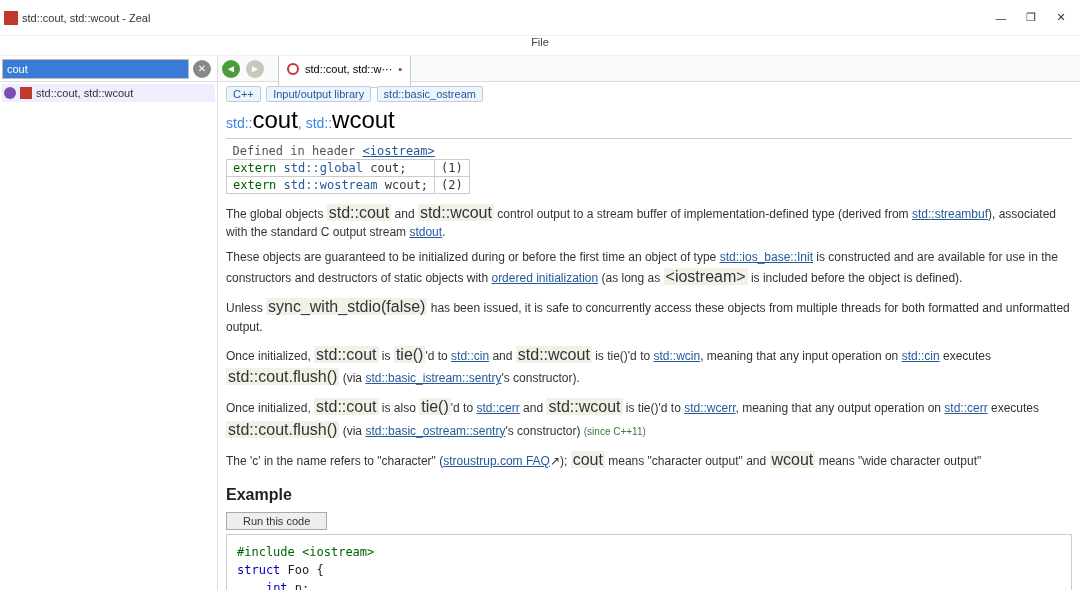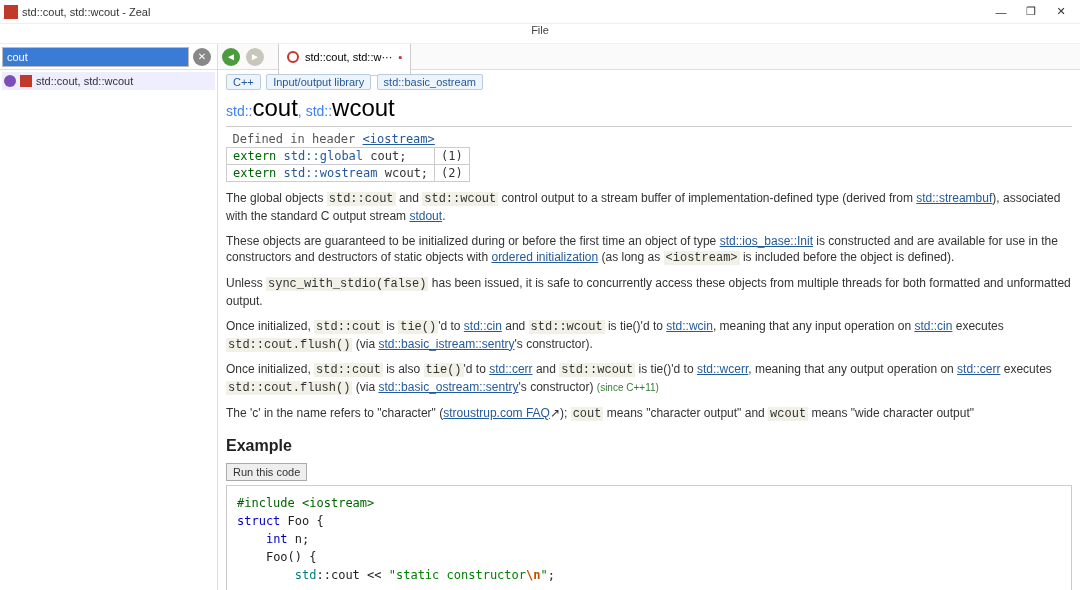--- a/index.html
+++ b/index.html
@@ -1,17 +1,17 @@
 <!DOCTYPE html>
 <html><head>
 <meta charset="utf-8">
 <style>
 * { margin:0; padding:0; box-sizing:border-box; }
 html,body { width:1080px; height:590px; font-family:"Segoe UI",Tahoma,sans-serif; font-size:11px; background:#fff; overflow:hidden; }
-.titlebar { height:24px; background:#fff; display:flex; align-items:center; padding:0 4px; border-bottom:1px solid #eee; }
+.titlebar { height:36px; background:#fff; display:flex; align-items:center; padding:0 4px; border-bottom:1px solid #eee; }
 .titlebar .app-icon { width:14px; height:14px; background:#c0392b; margin-right:4px; }
 .titlebar .title-text { flex:1; font-size:11px; color:#333; }
 .titlebar .winbtn { width:30px; text-align:center; font-size:11px; color:#333; cursor:pointer; }
 .menubar { height:20px; background:#fff; display:flex; align-items:center; padding:0 4px; gap:12px; font-size:11px; color:#444; border-bottom:1px solid #eee;flex-direction:column; }
 .menubar span { cursor:pointer; }
 .body { display:flex; height:calc(100% - 42px); }
 .sidebar { width:218px; border-right:1px solid #ddd; background:#fafafa; display:flex; flex-direction:column; }
 .searchrow { display:flex; align-items:center; height:26px; padding:2px; background:#fff; border-bottom:1px solid #ddd; }
 .searchrow input { flex:1; border:1px solid #bbb; height:20px; padding:0 4px; font-size:11px; background:#3a7bd5; color:#fff; }
 .searchrow .clear { width:18px; height:18px; border-radius:9px; background:#888; color:#fff; font-size:10px; display:flex; align-items:center; justify-content:center; margin:0 4px; cursor:pointer; }
@@ -34,25 +34,25 @@
 h1.page-title { font-weight:normal; font-size:18px; border-bottom:1px solid #ccc; padding-bottom:4px; margin-bottom:4px; }
 h1.page-title .ns { font-size:14px; color:#3b82f6; }
 h1.page-title .big { font-size:24px; color:#000; }
 .decl-table { border-collapse:collapse; margin-bottom:8px; }
 .decl-table td { border:1px solid #ccc; padding:1px 6px; font-family:Consolas,monospace; font-size:12px; }
 .decl-head { font-size:10px; color:#555; }
 .k-kw { color:#006400; }
 .k-ty { color:#235a9b; }
 .k-ln { color:#235a9b; text-decoration:underline; }
 p { margin:4px 0 8px 0; line-height:1.4; }
-code.inline { background:#f1f1e8; font-family:Liberation Mono, monospace; padding:0 2px; font-size:12px; }
+code.inline { background:#f1f1e8; font-family:Liberation Sans, sans-serif; padding:0 2px; font-size:16px; }
 a.lnk { color:#235a9b; text-decoration:underline; }
 .since { color:#3a7b3a; font-size:10px; }
 h2.sect { font-size:16px; font-weight:bold; margin:14px 0 4px 0; color:#222; }
-.runcode { display:inline-block; border:1px solid #aaa; background:#eee; font-size:11px; padding:2px 6px; margin:4px 0; cursor:pointer; }
+.runcode { display:inline-block; border:1px solid #aaa; background:#eee; font-size:11px; padding:2px 16px; margin:4px 0; cursor:pointer; }
 pre.code { background:#fff; border:1px solid #ccc; padding:8px 10px; font-family:Consolas,monospace; font-size:12px; line-height:1.5; color:#222; overflow:auto; }
 .c-pp { color:#006400; }
 .c-kw { color:#0000c0; }
 .c-str{ color:#008000; }
 .c-esc{ color:#c05000; font-weight:bold; }
 .c-ns { color:#008080; }
 </style>
 </head>
 <body>
 

